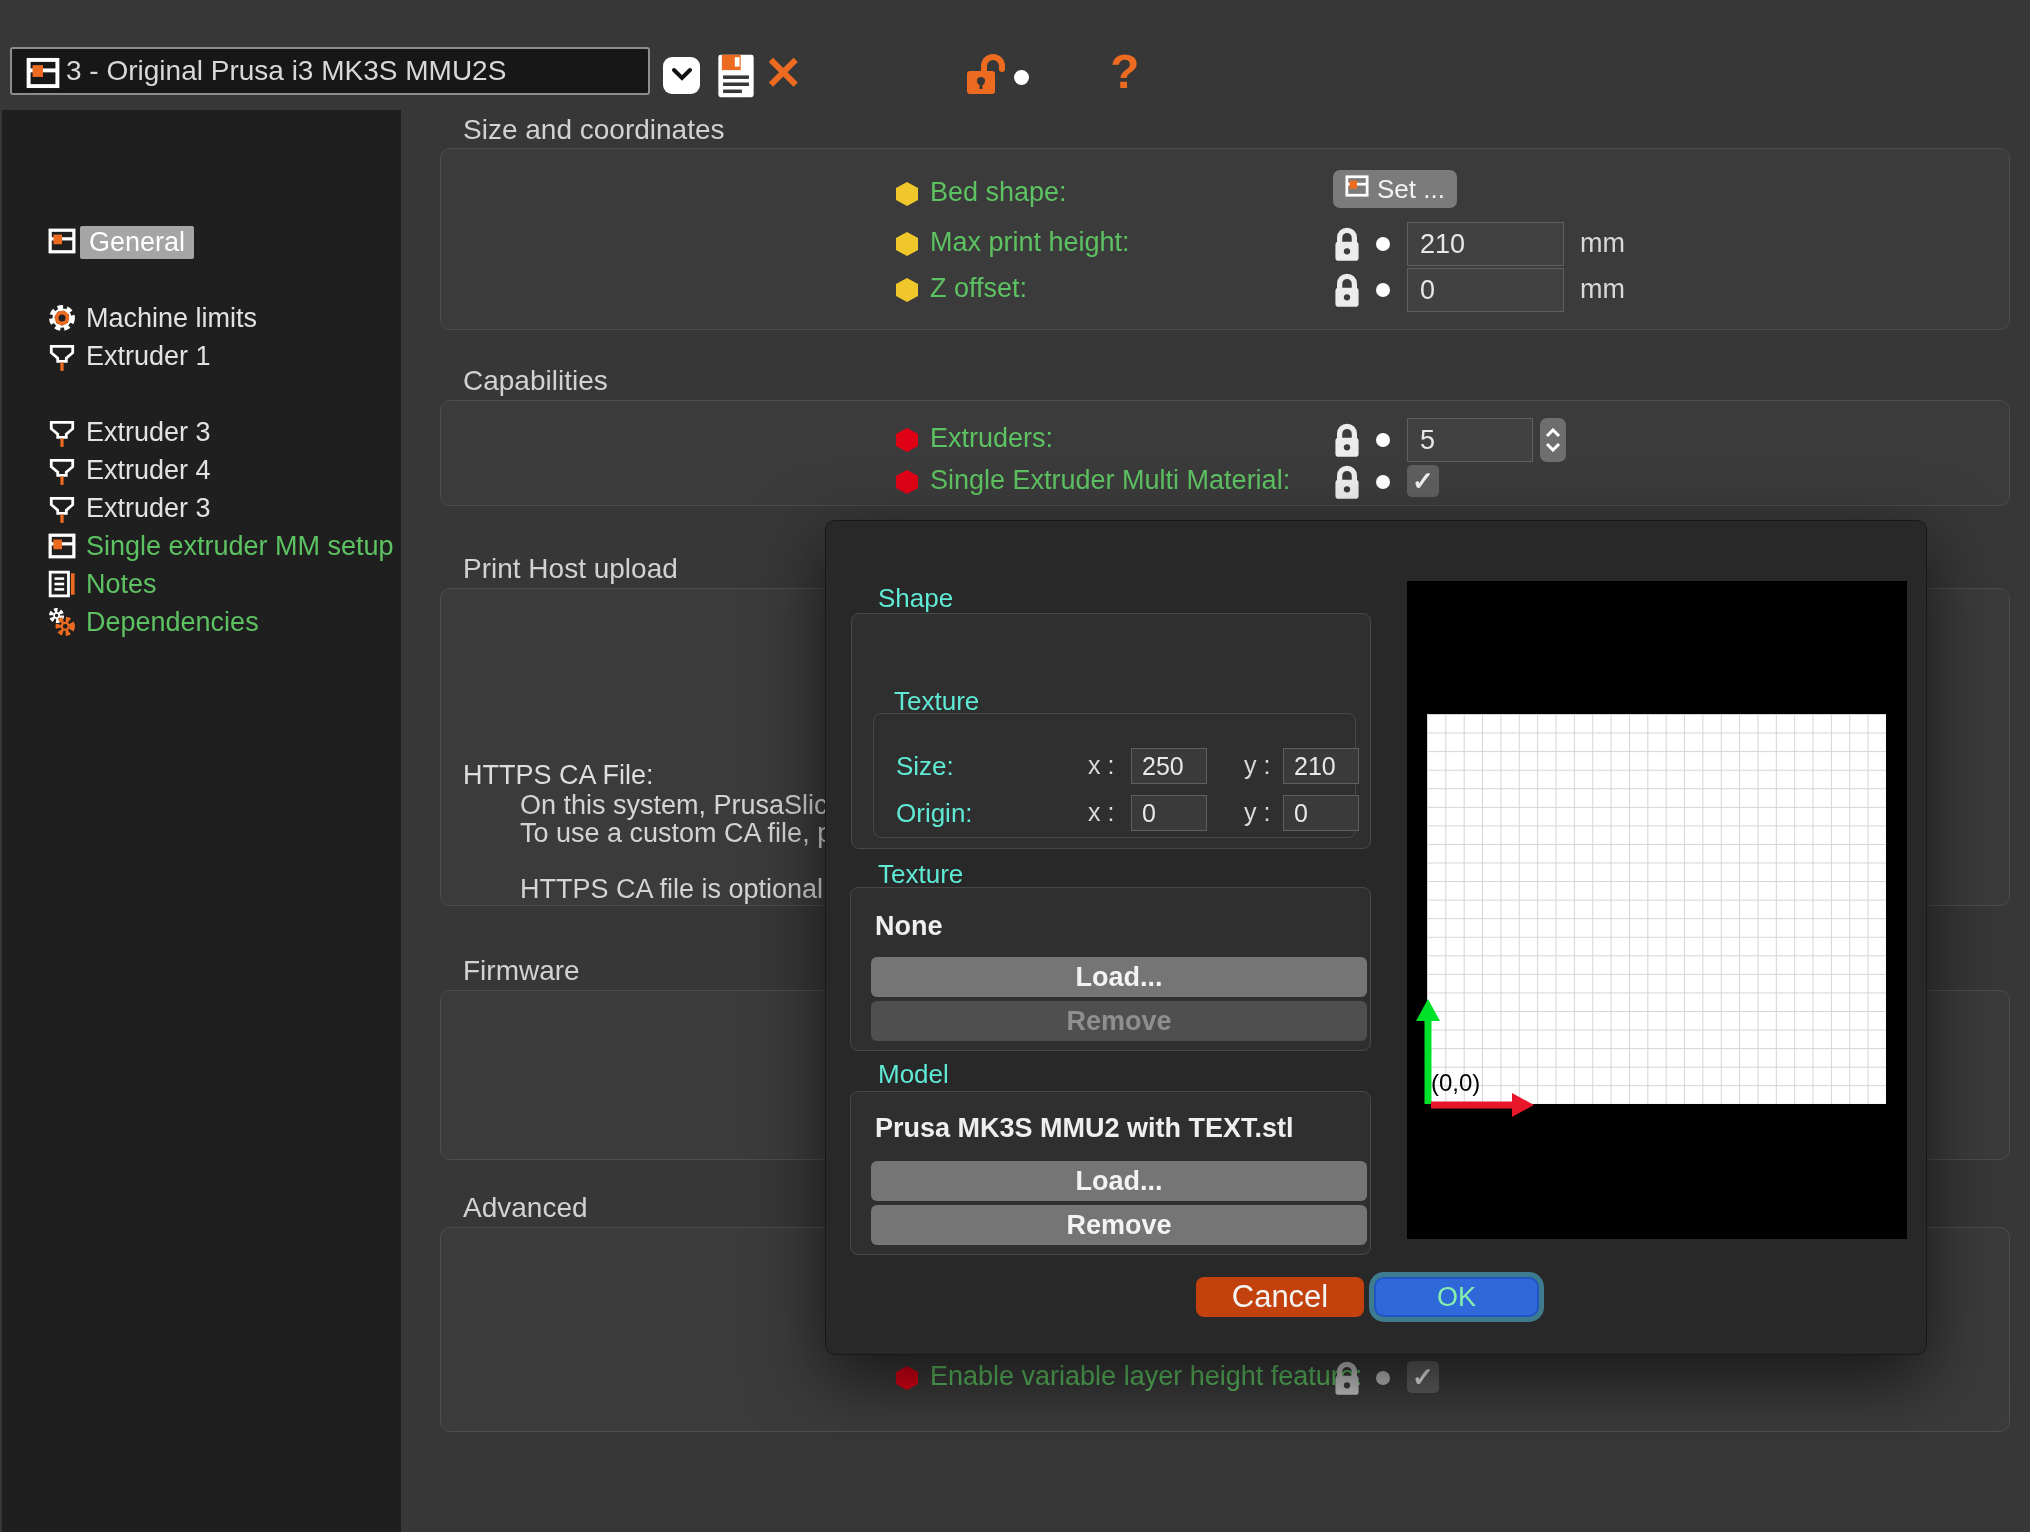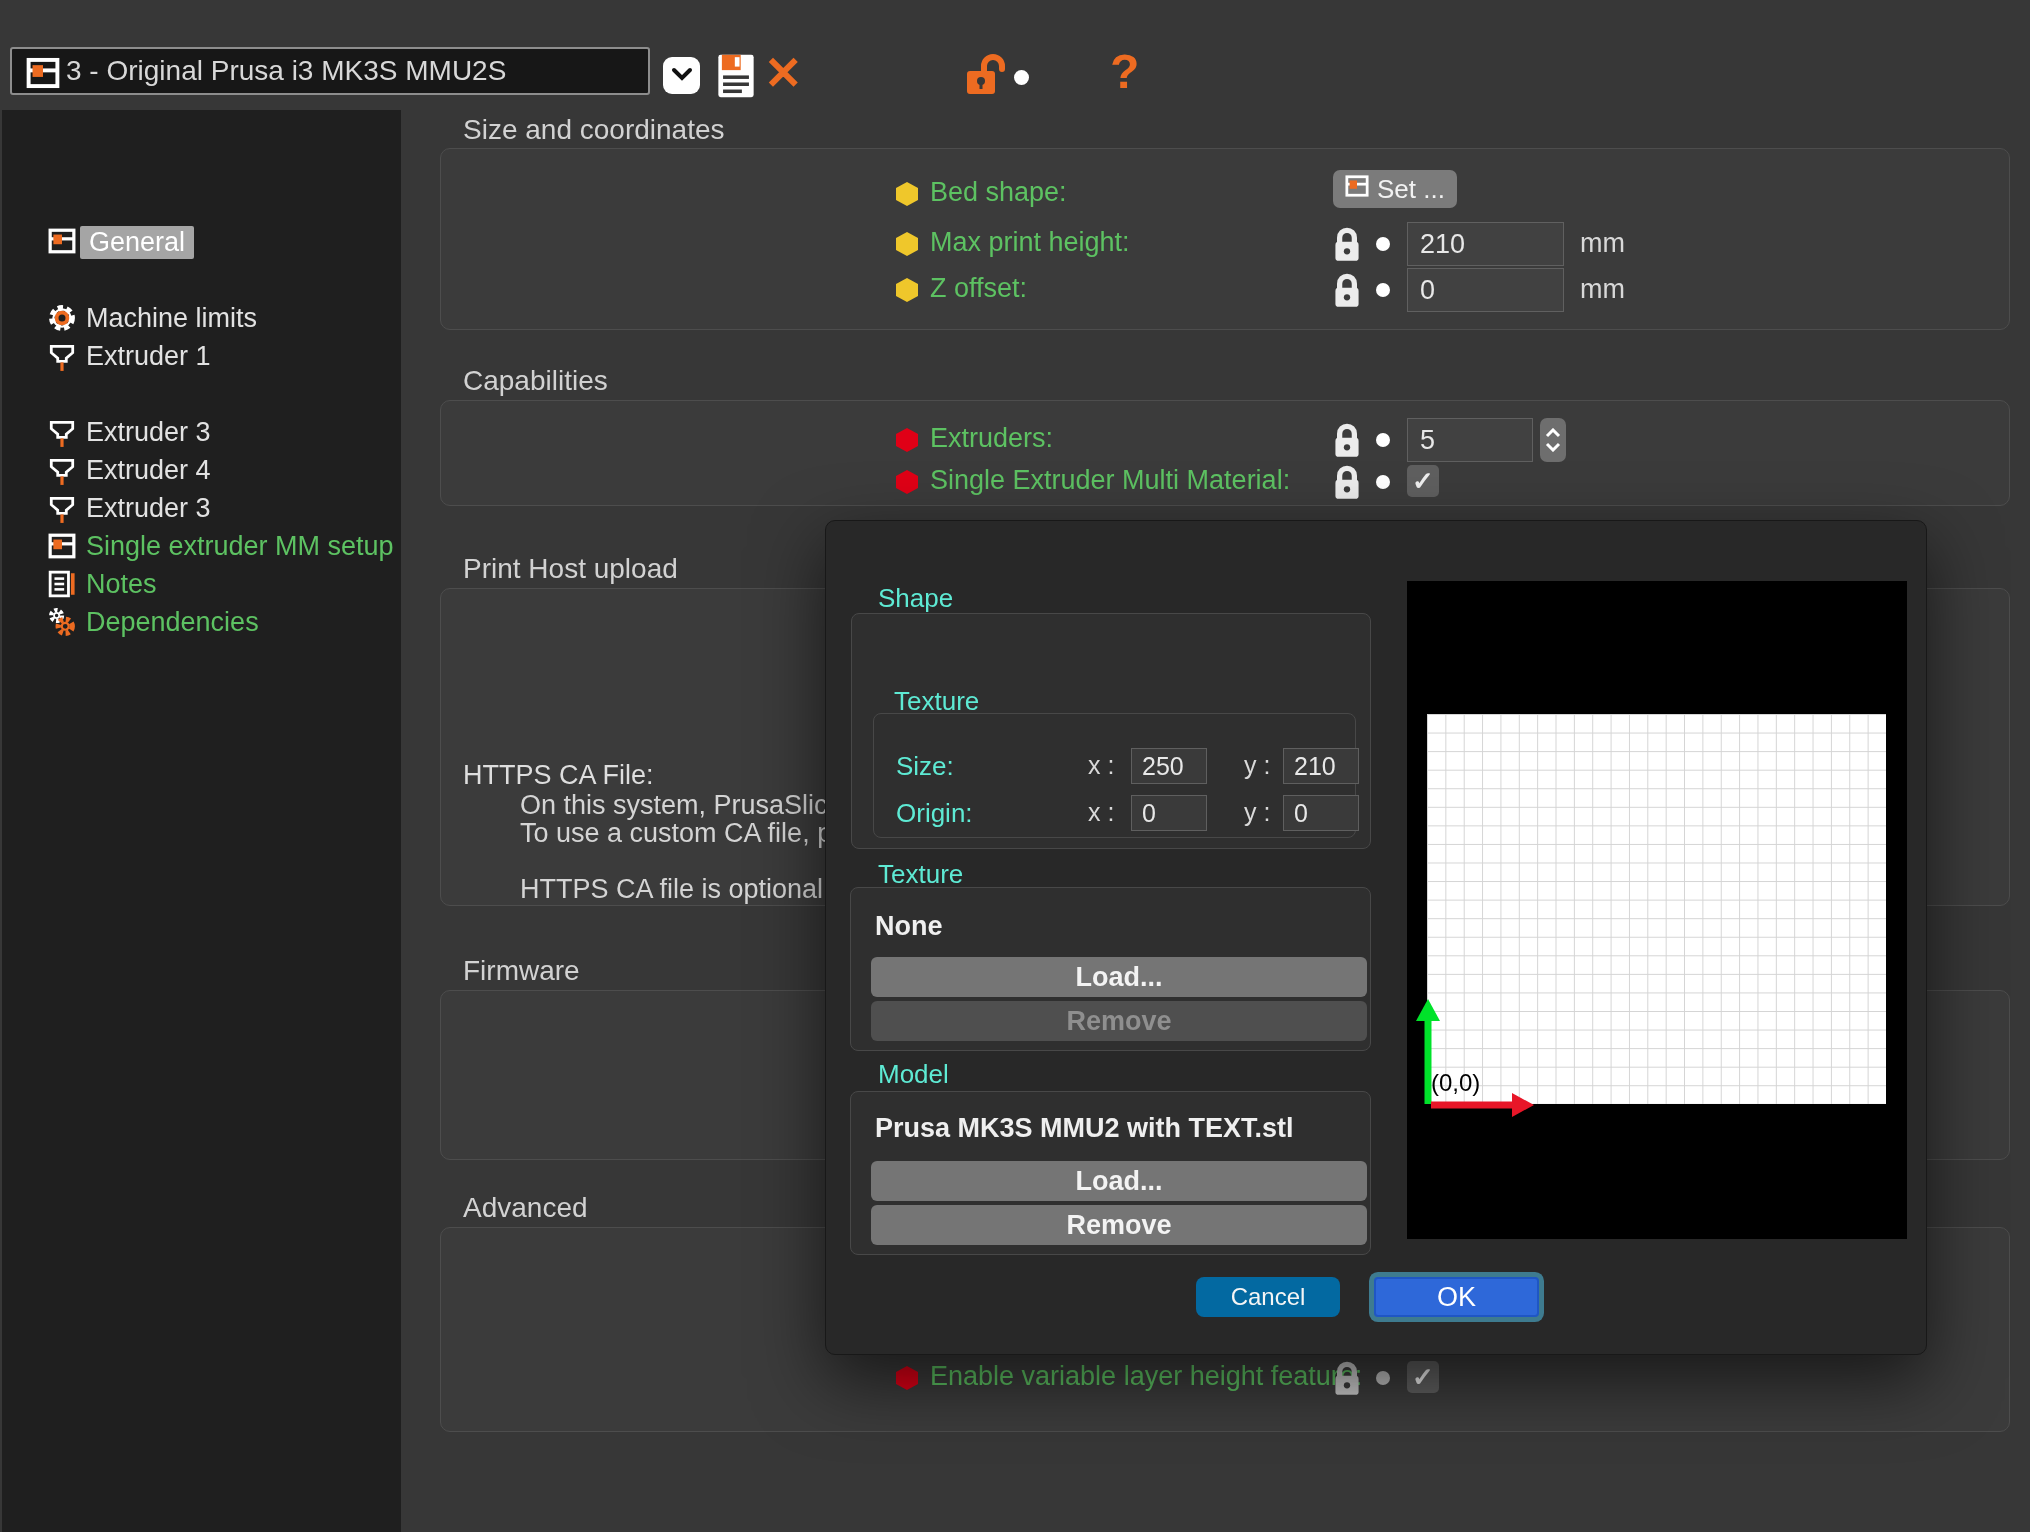--- a/index.html
+++ b/index.html
@@ -64,24 +64,24 @@
   .combo .ctext{margin-left:20px;font-size:26px;color:#141414;}
   .combo .bluecap{position:absolute;right:0;top:0;width:34px;height:40px;background:#2d6ce0;border-radius:0 6px 6px 0;
       display:flex;flex-direction:column;align-items:center;justify-content:center;gap:3px;}
   .dfield{position:absolute;width:76px;height:36px;background:#3a3a3a;border:1px solid #5f5f5f;color:#e8e8e8;
       font-size:25px;padding:0 10px;box-sizing:border-box;font-family:"Liberation Sans",sans-serif;}
   .xy{position:absolute;font-size:25px;color:#d9d9d9;}
   .bold-val{position:absolute;font-size:27px;font-weight:bold;color:#efefef;white-space:nowrap;}
   .dbtn{position:absolute;left:45px;width:496px;height:40px;background:#757575;border:none;border-radius:6px;
       color:#f3f3f3;font-size:27px;font-weight:bold;font-family:"Liberation Sans",sans-serif;}
   .dbtn.disabled{background:#4f4f4f;color:#8f8f8f;}
-  .cancel-btn{position:absolute;left:370px;top:756px;width:144px;height:40px;background:#0369a1;border:none;border-radius:8px;
-      color:#f5f5f5;font-size:24px;font-family:"Liberation Sans",sans-serif;}
-  .ok-btn{position:absolute;left:548px;top:756px;width:165px;height:40px;background:#2e68d9;border:2px solid #1f56c4;border-radius:4px;
-      color:#ffffff;font-size:27px;font-family:"Liberation Sans",sans-serif;box-shadow:0 0 0 5px #3e7b8f;box-sizing:border-box;}
+  .cancel-btn{position:absolute;left:370px;top:756px;width:168px;height:40px;background:#c2410c;border:none;border-radius:8px;
+      color:#f5f5f5;font-size:31px;font-family:"Liberation Sans",sans-serif;}
+  .ok-btn{position:absolute;left:548px;top:756px;width:165px;height:40px;background:#2e68d9;border:2px solid #1f56c4;border-radius:10px;
+      color:#86efac;font-size:27px;font-family:"Liberation Sans",sans-serif;box-shadow:0 0 0 5px #3e7b8f;box-sizing:border-box;}
   .preview{position:absolute;left:581px;top:60px;width:500px;height:658px;background:#000;}
   .bed{position:absolute;left:20px;top:133px;width:459px;height:390px;background-color:#fff;
       background-image:linear-gradient(#d4d4d4 1px,transparent 1px),linear-gradient(90deg,#d4d4d4 1px,transparent 1px);
       background-size:18.36px 18.57px;}
   .origin-lbl{position:absolute;left:24px;top:488px;font-size:24px;color:#000;}
   .axes{position:absolute;left:0;top:0;}
 </style>
 </head>
 <body>
 

